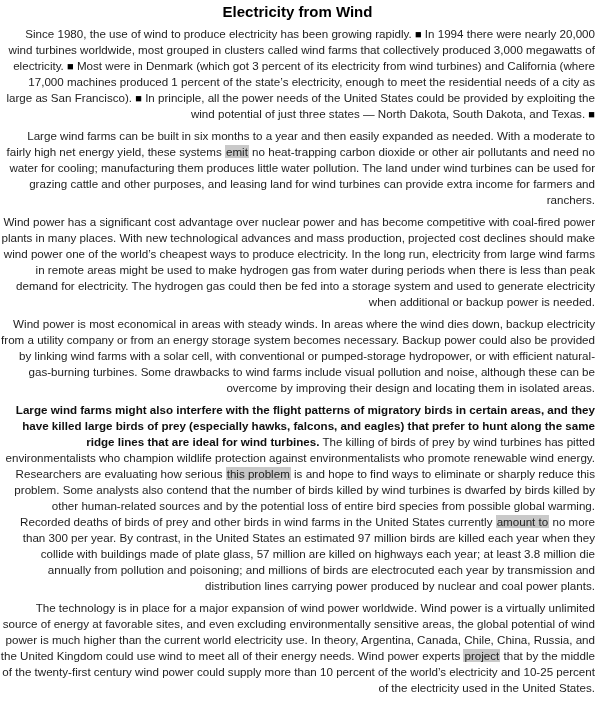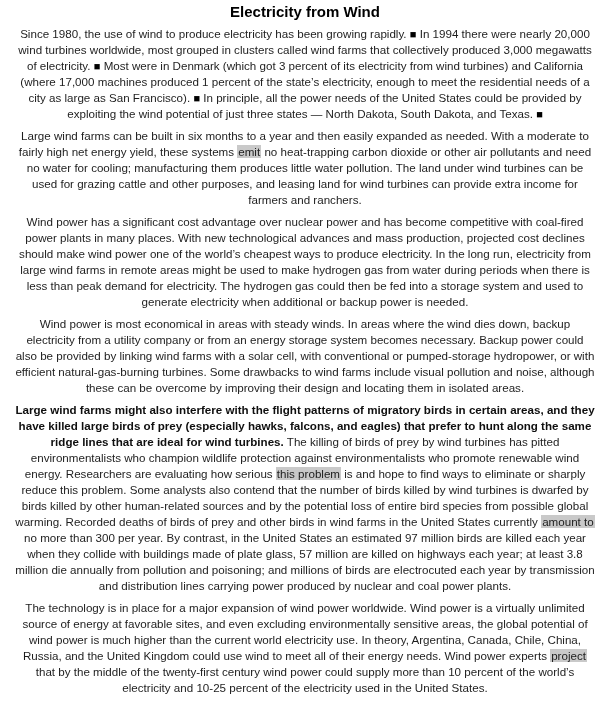--- a/index.html
+++ b/index.html
@@ -4,39 +4,39 @@
 <style>
   html, body {
     margin: 0;
     padding: 0;
     background: #ffffff;
   }
   .page {
     box-sizing: border-box;
     width: 602px;
     height: 713px;
-    padding: 3px 7px 0 15px;
+    padding: 3px 7px 0 0;
     background: var(--bg-color, #ffffff);
     font-family: "Liberation Sans", sans-serif;
     overflow: hidden;
   }
   .title {
     text-align: center;
     font-weight: bold;
     font-size: 15px;
     line-height: 17px;
     color: var(--title-color, #000000);
     margin: 0 0 6px 0;
   }
   p.para {
     margin: 0 0 6px 0;
     font-size: 11.6px;
     line-height: 16px;
     color: var(--text-color, #1d1d1d);
-    text-align: center;
+    text-align: right;
   }
   .seg-text {
     
   }
   .seg-bold {
     font-weight: bold;
     color: #0f0f0f;
   }
   .seg-highlight {
     background: var(--highlight-color, #c9c9c9);

